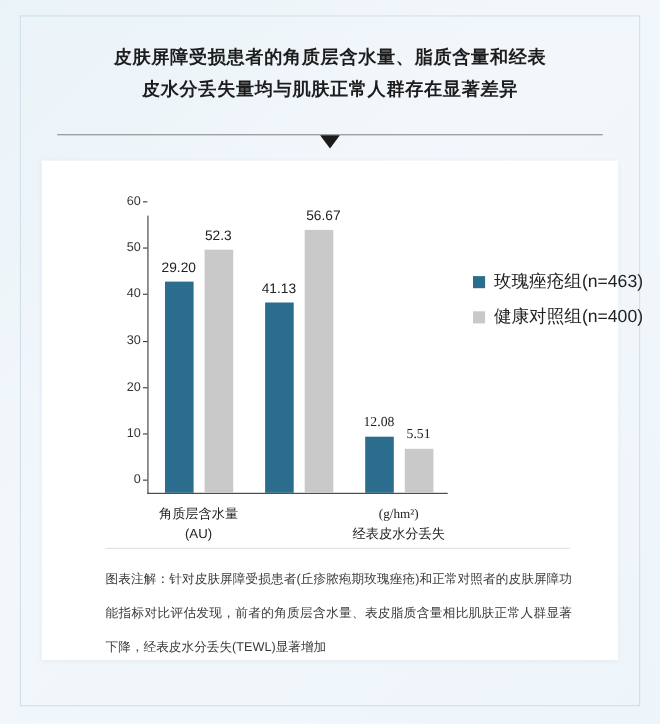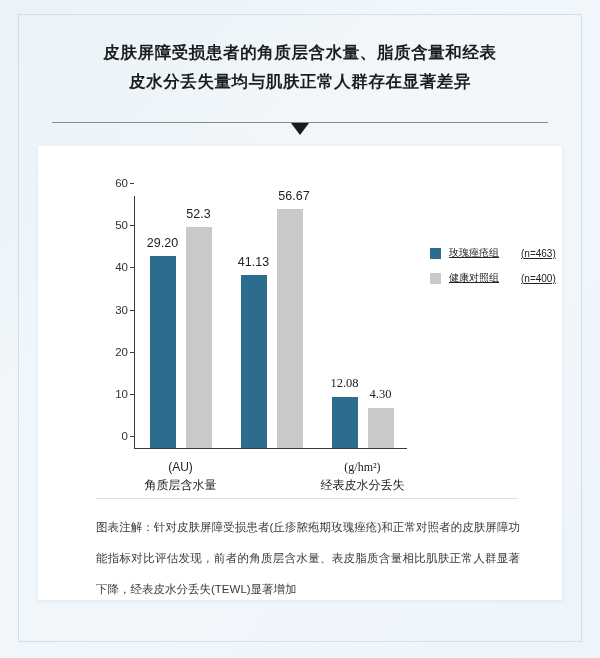--- a/index.html
+++ b/index.html
@@ -138,23 +138,22 @@
     line-height: 18px;
     color: #222;
     transform: translateX(-50%);
   }
   .xlabel span { display: block; }
 
   .legend {
     position: absolute;
     left: 392px;
     top: 86px;
-    font-size: 10px;
+    font-size: 16px;
     color: #222;
-    text-decoration: underline;
   }
   .legend-row {
     display: flex;
     align-items: center;
     margin-bottom: 11px;
     white-space: nowrap;
   }
   .swatch {
     width: 11px;
     height: 11px;
@@ -216,35 +215,35 @@
           <div class="ytick" style="bottom: 126.5px;">30<span class="tickmark"></span></div>
           <div class="ytick" style="bottom: 168.667px;">40<span class="tickmark"></span></div>
           <div class="ytick" style="bottom: 210.833px;">50<span class="tickmark"></span></div>
           <div class="ytick" style="bottom: 253px;">60<span class="tickmark"></span></div>
           <div class="group" style="left: 0px; width: 91px;">
             <div class="bar a" style="width: 26px; height: 192.491px; left: 14.5px;"></div>
             <div class="barlabel" style="left: 27.5px; bottom: 198.491px;">29.20</div>
             <div class="bar b" style="width: 26px; height: 220.532px; left: 50.5px;"></div>
             <div class="barlabel" style="left: 63.5px; bottom: 226.532px;">52.3</div>
             <div class="xlabel" style="left: 45.5px;">
+              <span>角质层含水量</span>
               <span>(AU)</span>
-              <span>角质层含水量</span>
             </div>
           </div>
           <div class="group" style="left: 91px; width: 91px;">
             <div class="bar a" style="width: 26px; height: 173.431px; left: 14.5px;"></div>
             <div class="barlabel" style="left: 27.5px; bottom: 179.431px;">41.13</div>
             <div class="bar b" style="width: 26px; height: 238.958px; left: 50.5px;"></div>
             <div class="barlabel" style="left: 68px; bottom: 244.958px;">56.67</div>
           </div>
           <div class="group" style="left: 182px; width: 91px; font-family: Liberation Serif, serif;">
             <div class="bar a" style="width: 26px; height: 50.9373px; left: 14.5px;"></div>
             <div class="barlabel" style="left: 27.5px; bottom: 56.9373px;">12.08</div>
             <div class="bar b" style="width: 26px; height: 40.227px; left: 50.5px;"></div>
-            <div class="barlabel" style="left: 63.5px; bottom: 46.227px;">4.30</div>
+            <div class="barlabel" style="left: 63.5px; bottom: 46.227px;">5.51</div>
             <div class="xlabel" style="left: 45.5px;">
               <span>(g/hm²)</span>
               <span>经表皮水分丢失</span>
             </div>
           </div>
         </div>
 
       <div class="legend">
         <div class="legend-row">
           <span class="swatch sw-a"></span>

